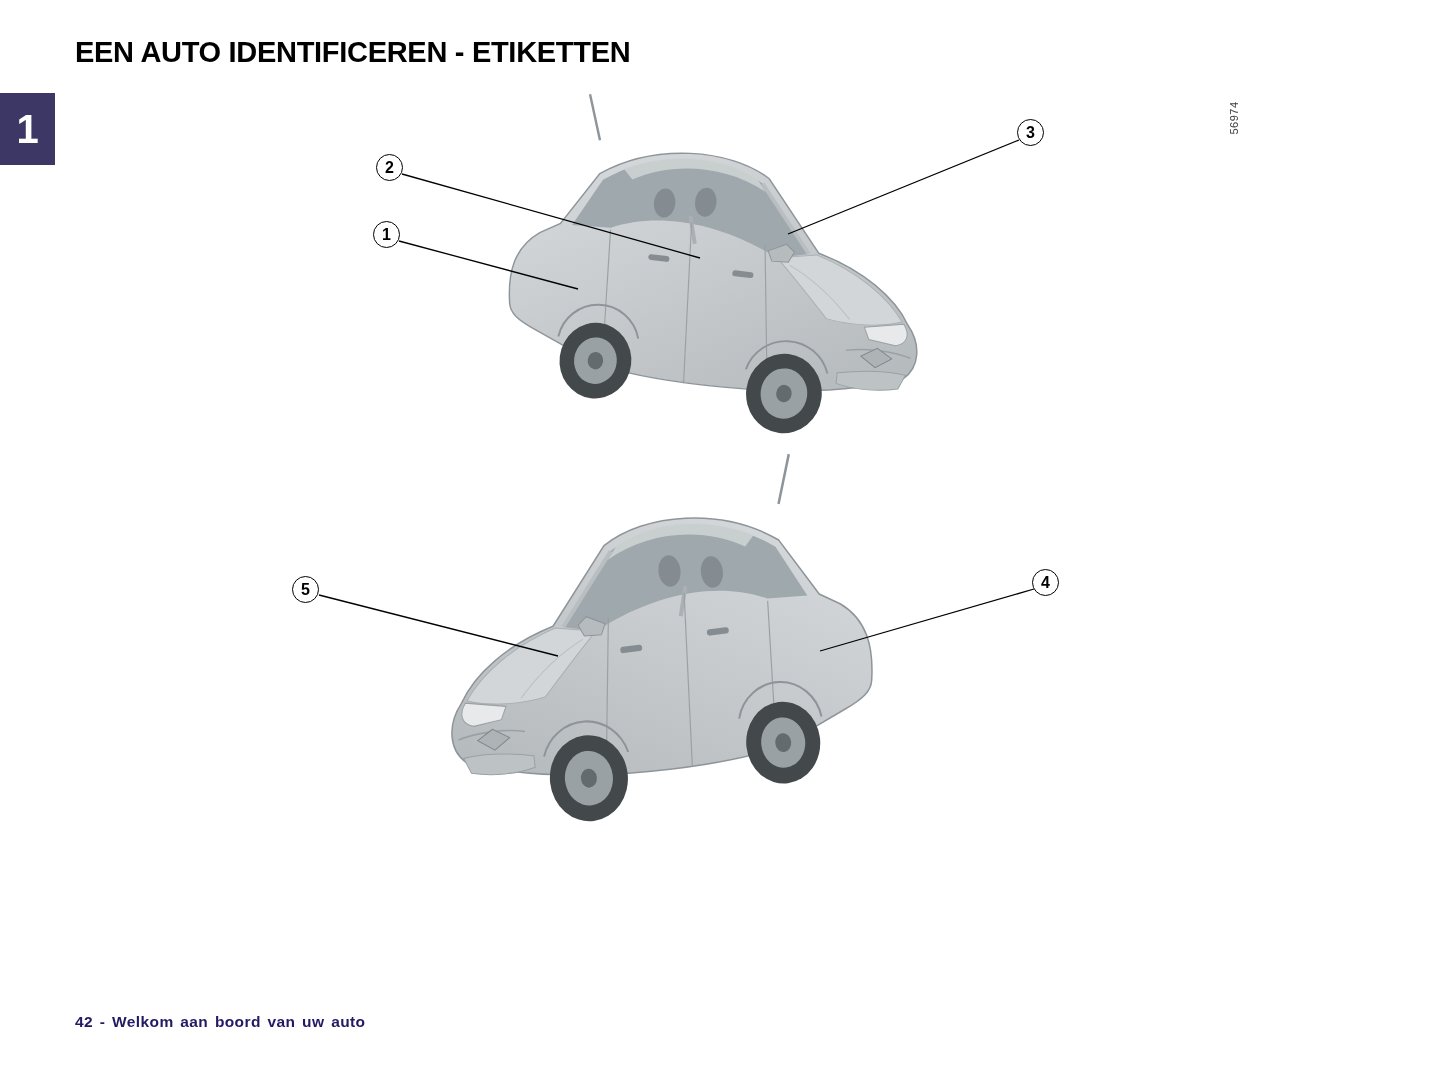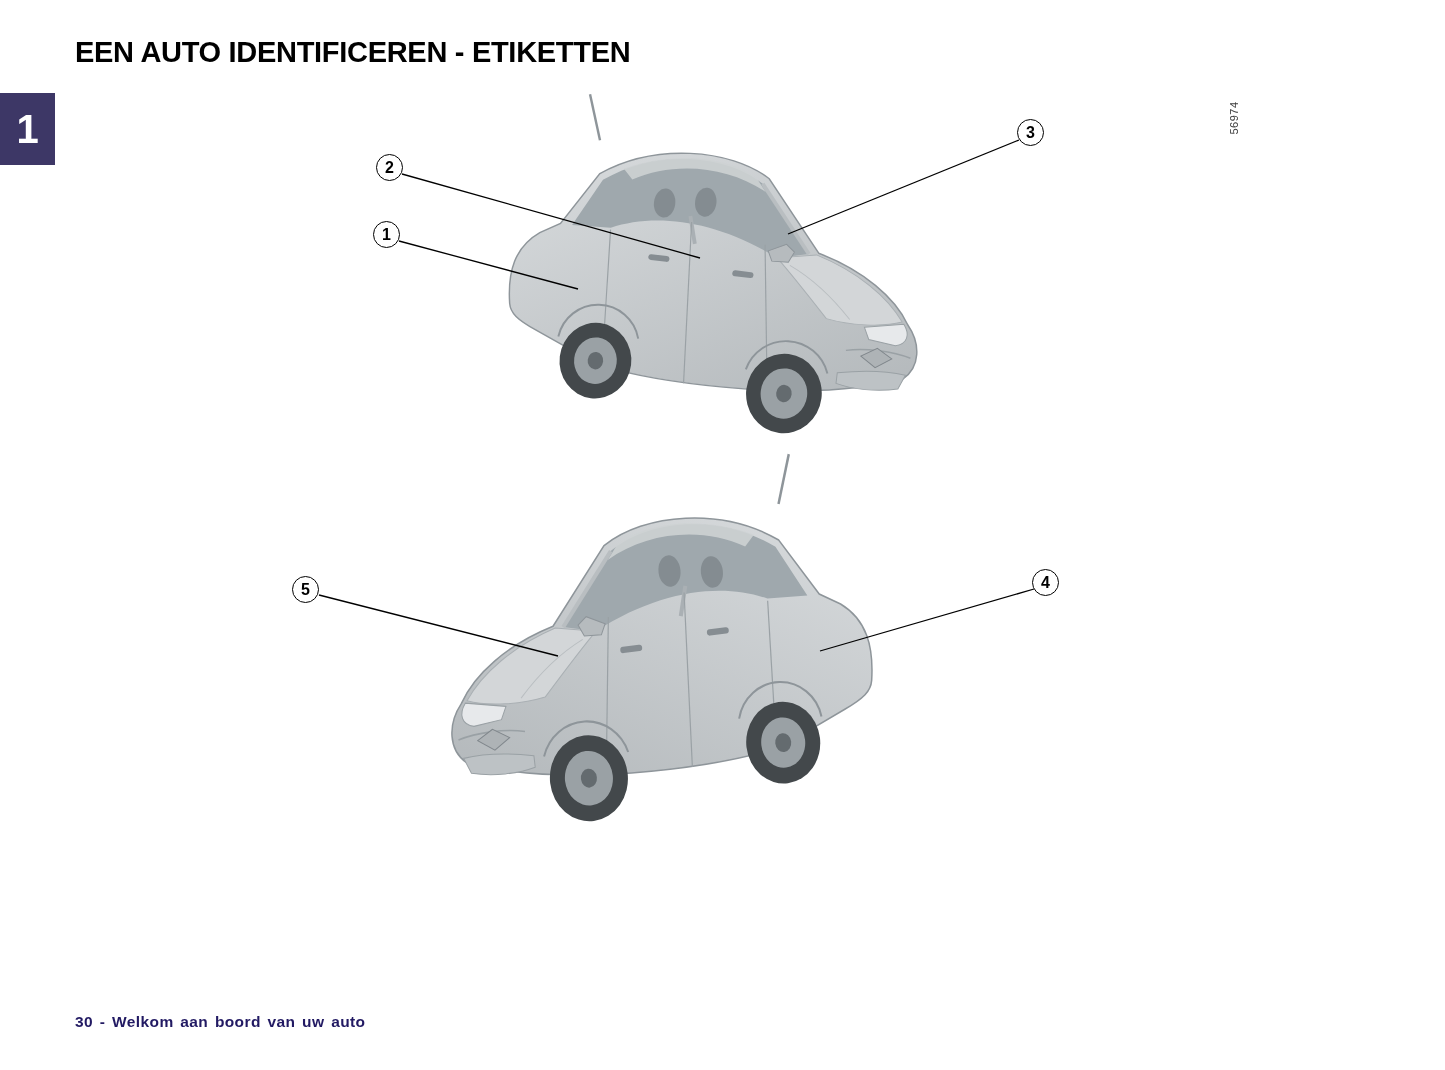--- a/index.html
+++ b/index.html
@@ -146,15 +146,15 @@
   <div class="callout" style="left:1017px; top:119px;">
     <span>3</span>
   </div>
   <div class="callout" style="left:1032px; top:569px;">
     <span>4</span>
   </div>
   <div class="callout" style="left:292px; top:576px;">
     <span>5</span>
   </div>
 
-  <div class="footer">30 - Welkom aan boord van uw auto</div>
+  <div class="footer">42 - Welkom aan boord van uw auto</div>
 
 </div>
 
 </body></html>

